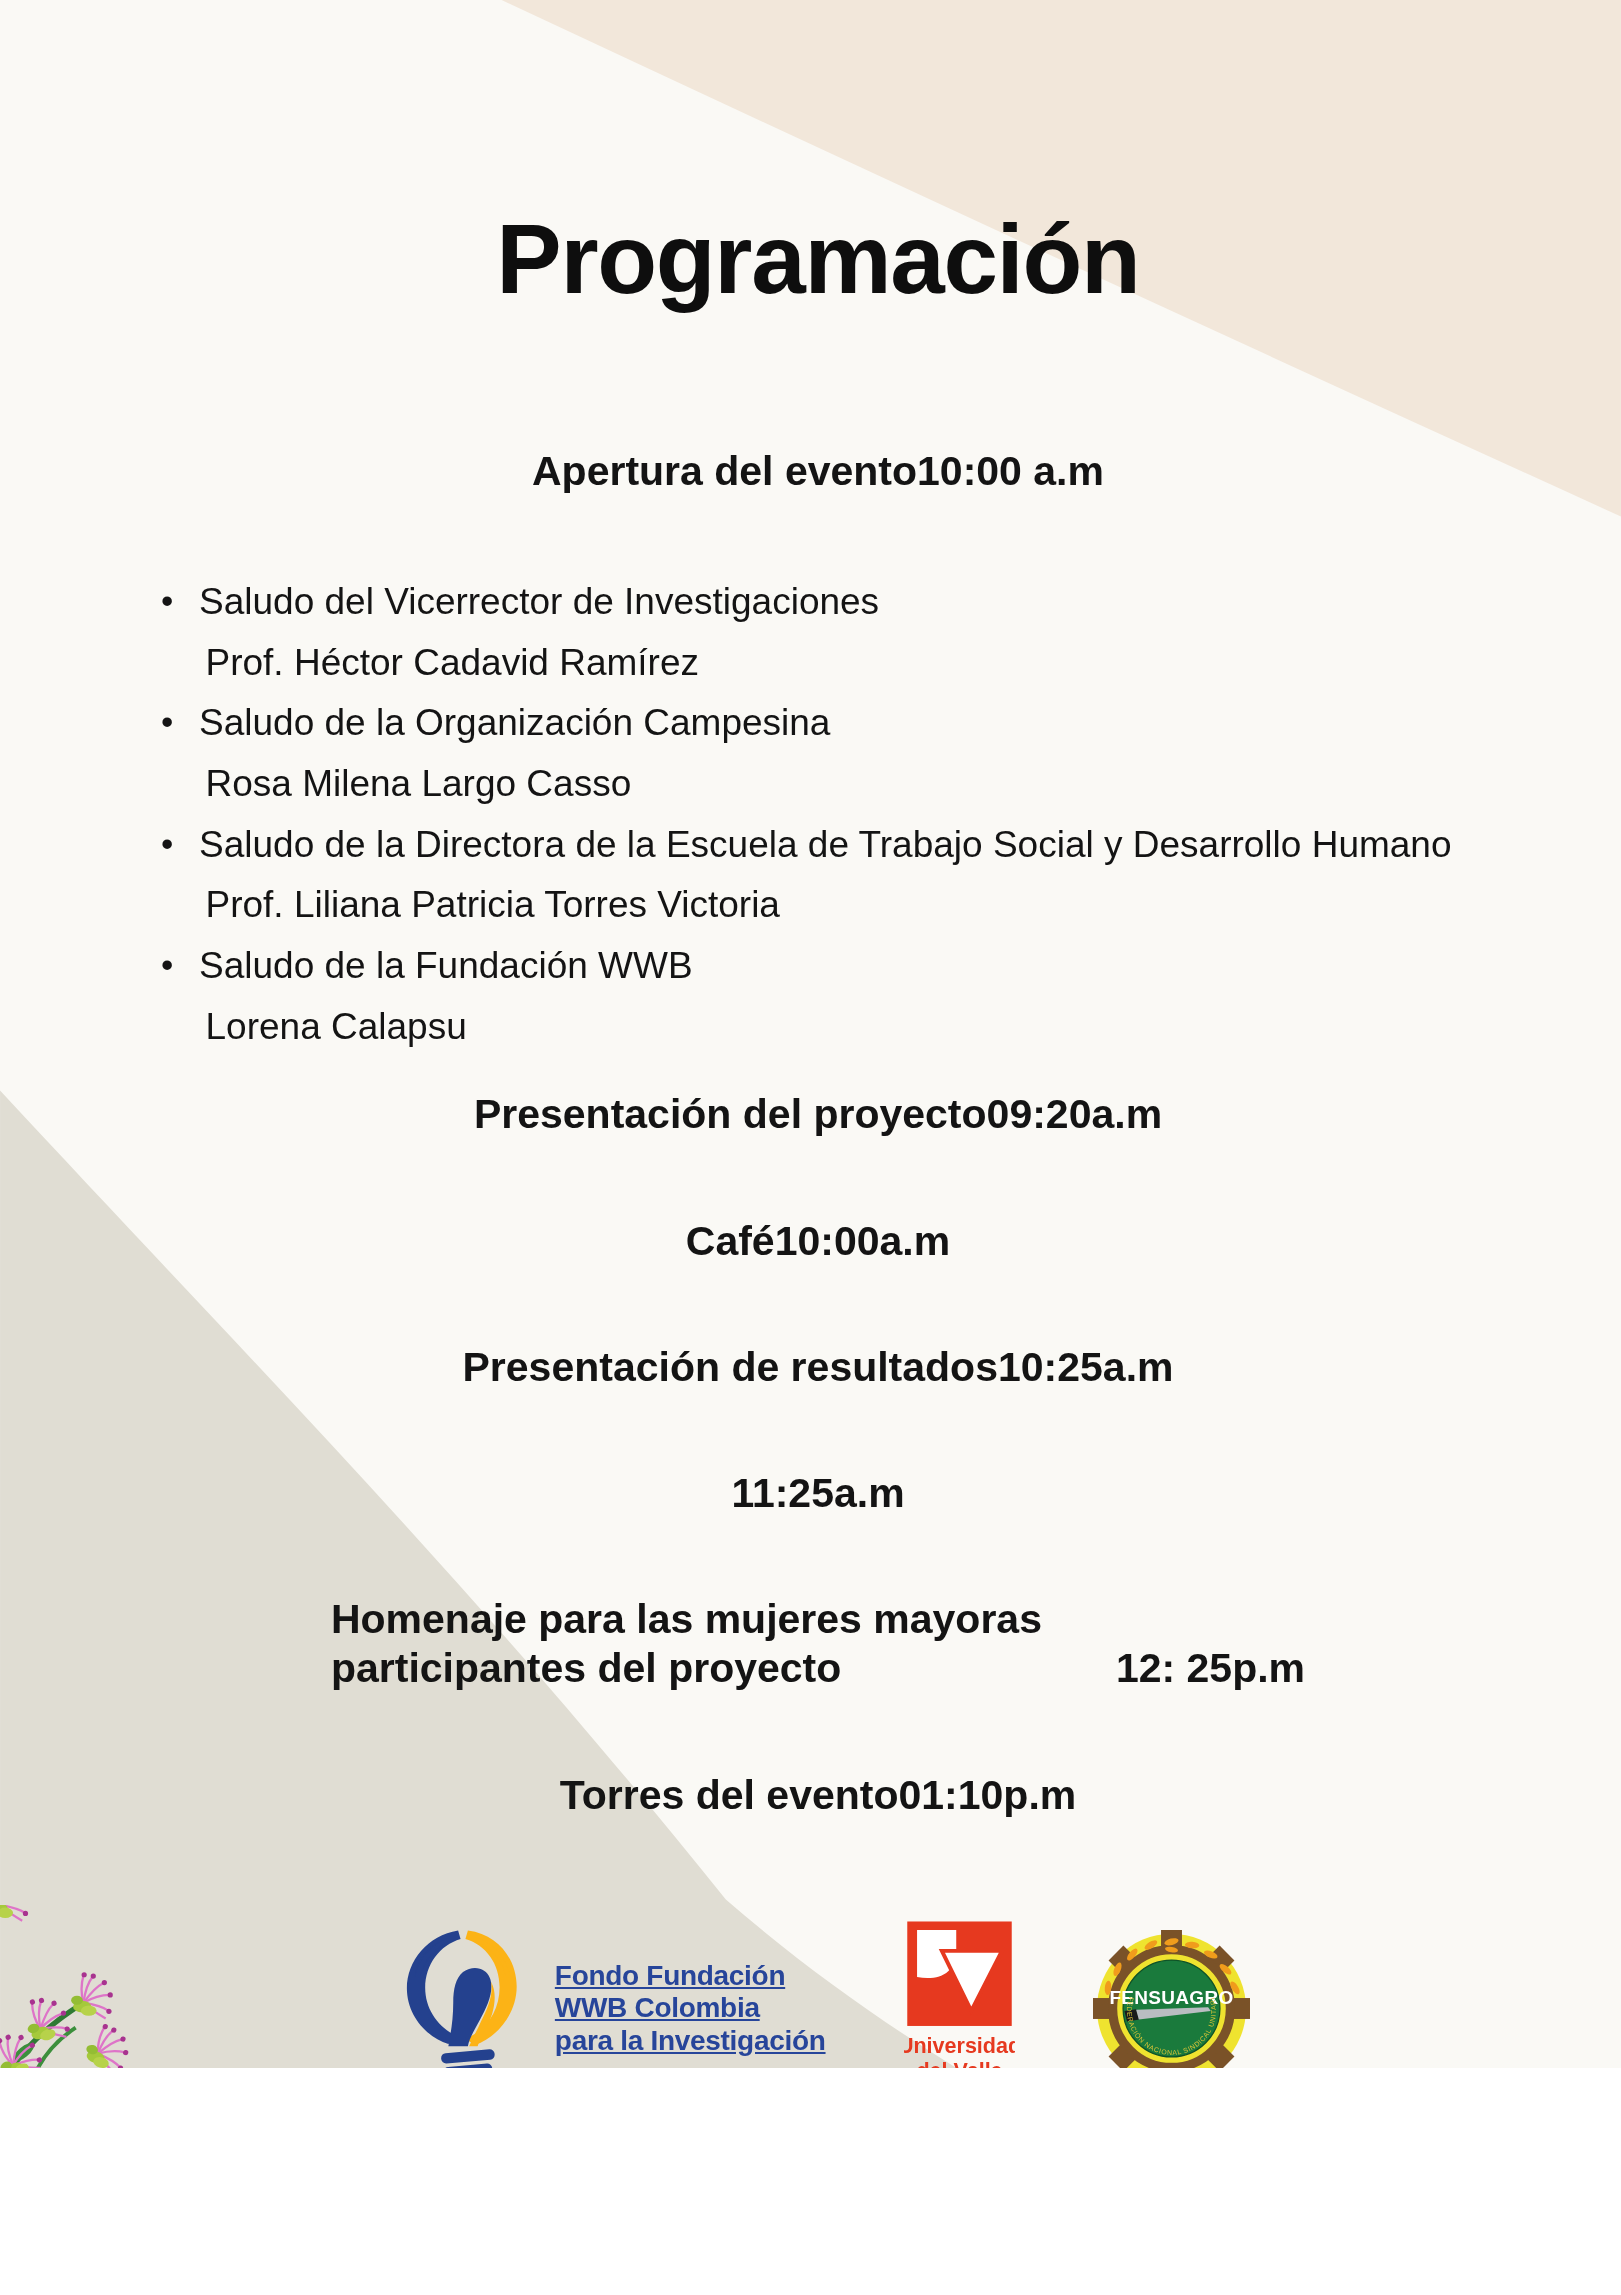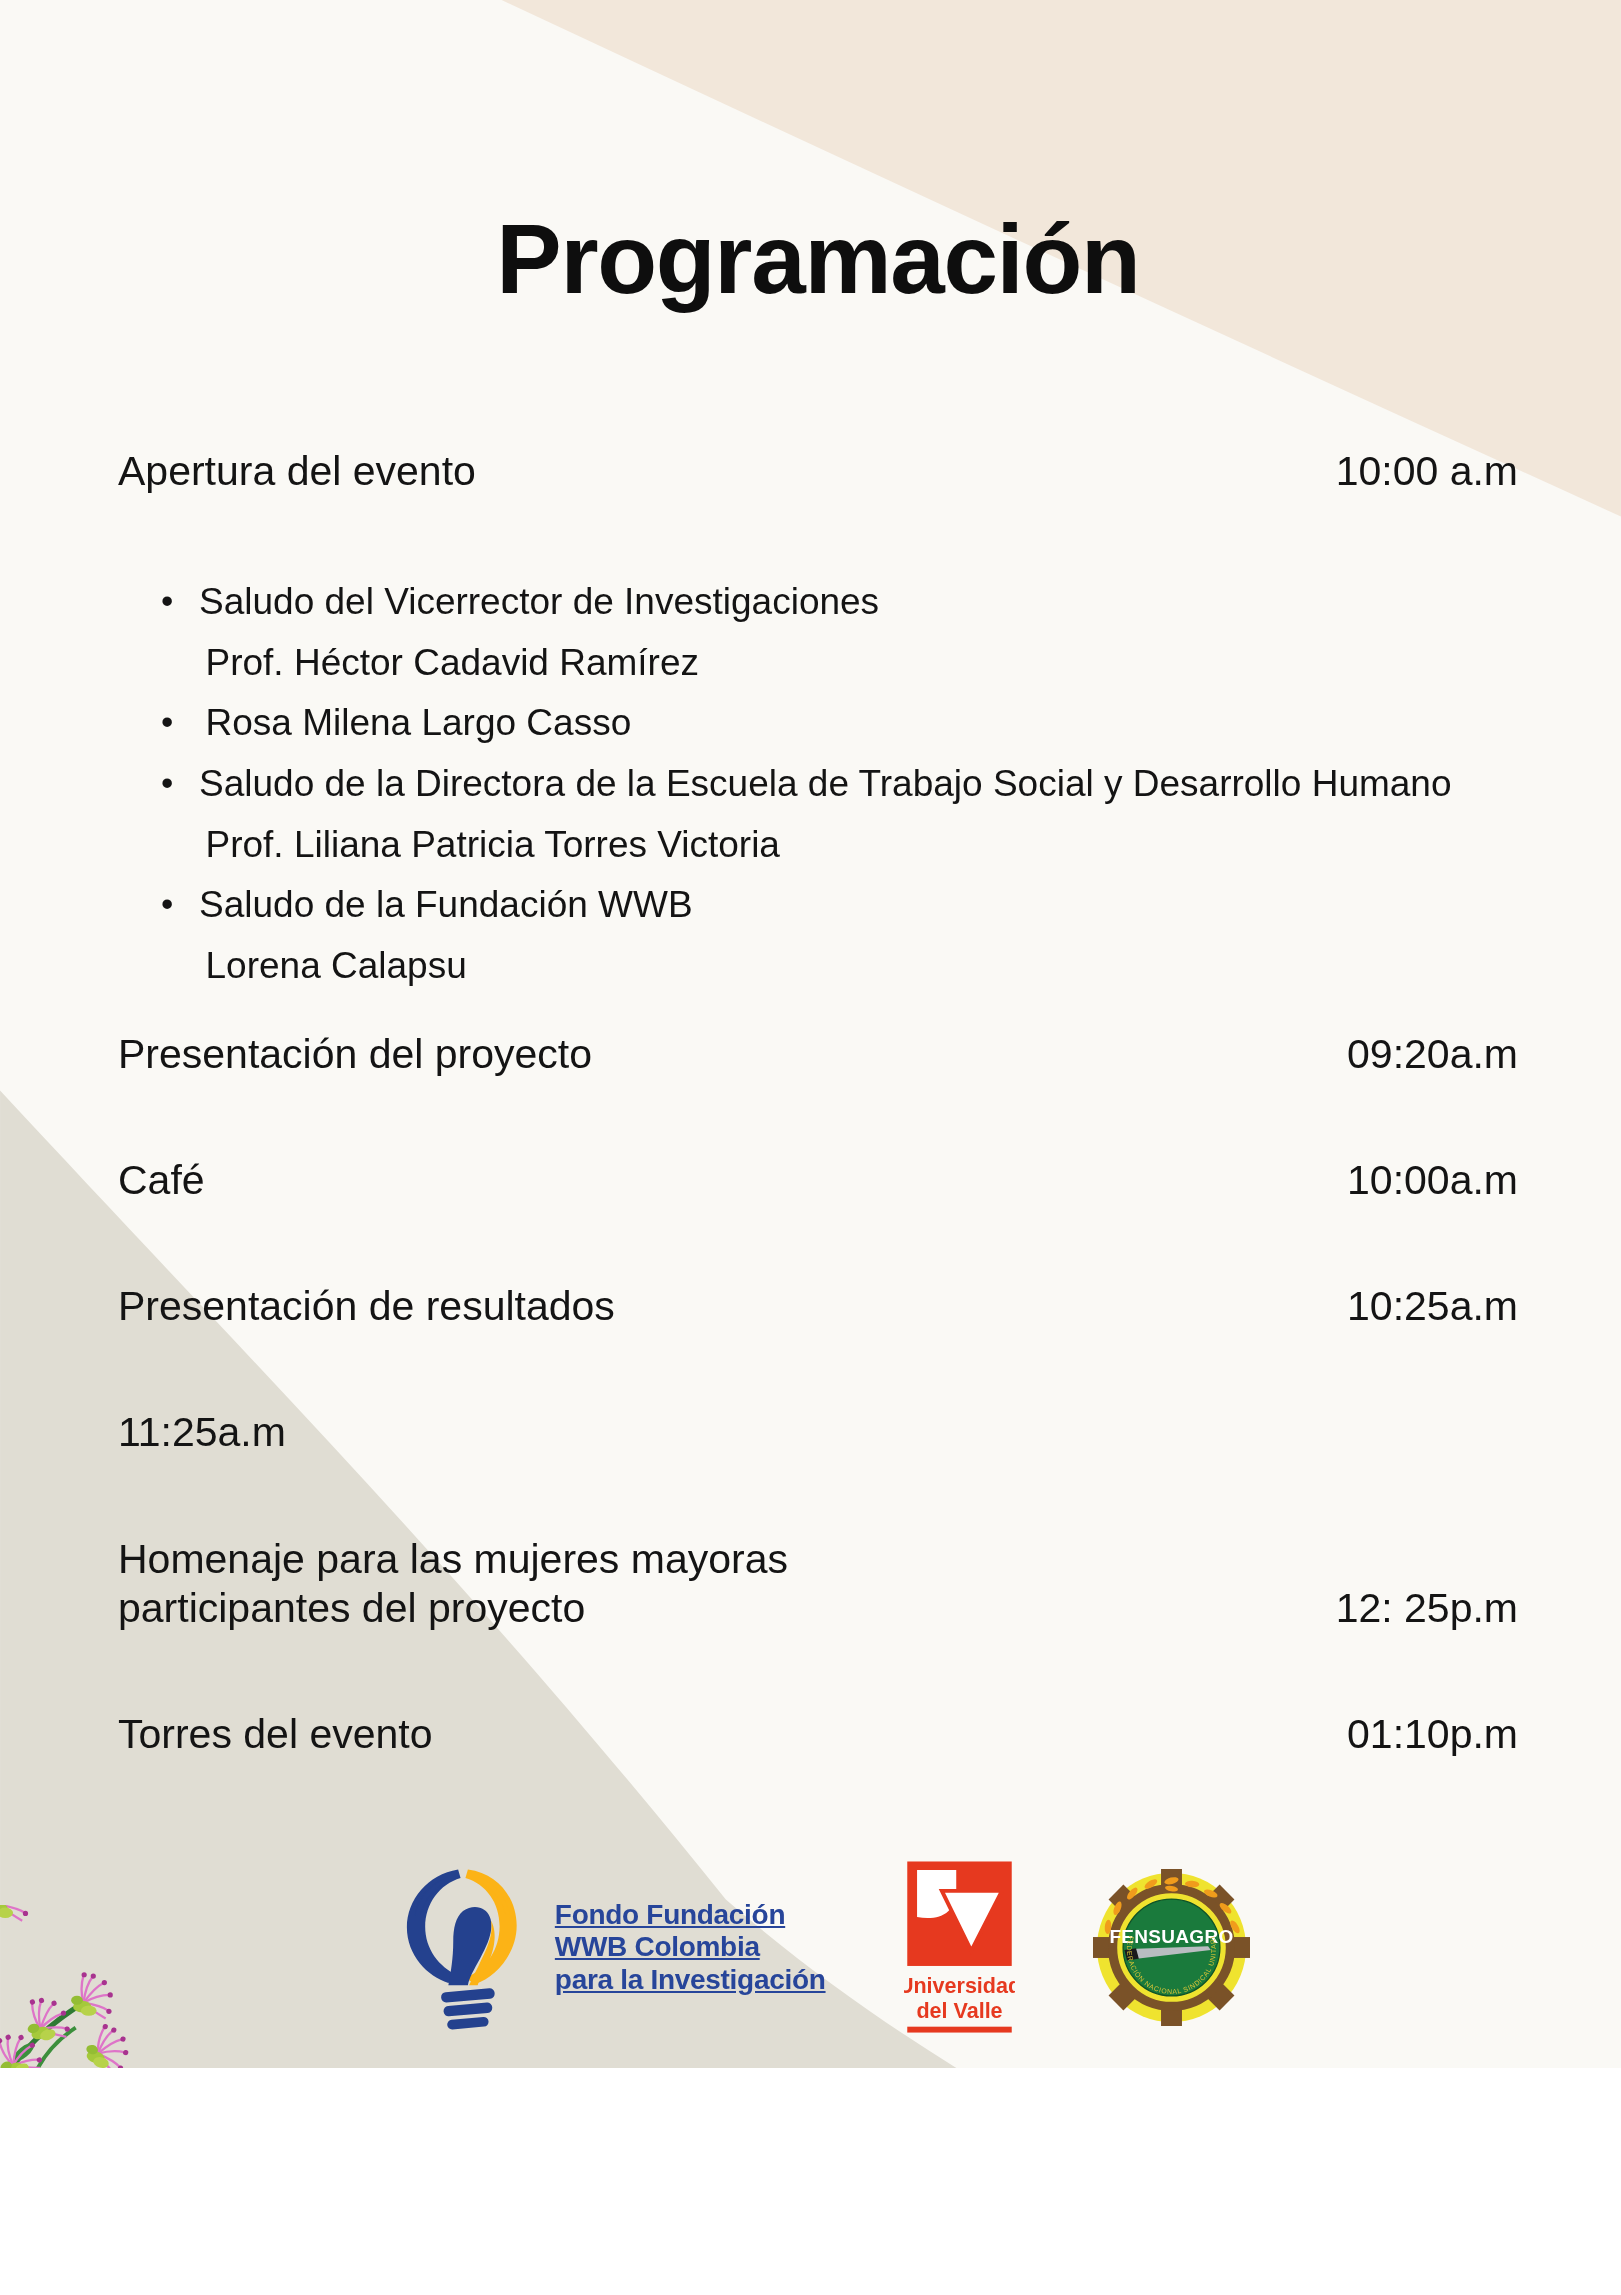--- a/index.html
+++ b/index.html
@@ -14,22 +14,22 @@
   .bg-shapes { position:absolute; inset:0; z-index:0; }
   .content { position:relative; z-index:1; padding:0 103px 0 118px; }
 
   .page-title {
     margin:208px 0 0 0;
     font-size:98px; font-weight:700; letter-spacing:-1.3px;
     text-align:center; line-height:1.05; color:#0e0e0e;
   }
 
   .row {
-    display:flex; justify-content:space-between; align-items:flex-end;
-    font-weight:400; font-size:41px; line-height:1.2;
+    display:flex; justify-content:center; align-items:flex-end;
+    font-weight:700; font-size:41px; line-height:1.2;
   }
   .row-opening { margin-top:136px; }
   .row-label { max-width:785px; }
   .row-time { white-space:pre; }
 
   .opening-list {
     list-style:none; margin:76px 0 0 0; padding:0 0 0 43px;
   }
   .bullet-item {
     position:relative; padding-left:38px;
@@ -77,20 +77,21 @@
       <span class="row-label">Apertura del evento</span>
       <span class="row-time">10:00 a.m</span>
     </div>
 
     <ul class="opening-list">
         <li class="bullet-item">
           <div>Saludo del Vicerrector de Investigaciones</div>
           <div class="item-speaker">Prof. Héctor Cadavid Ramírez</div>
         </li>
         <li class="bullet-item">
+          <div>Saludo de la Organización Campesina</div>
           <div class="item-speaker">Rosa Milena Largo Casso</div>
         </li>
         <li class="bullet-item">
           <div>Saludo de la Directora de la Escuela de Trabajo Social y Desarrollo Humano</div>
           <div class="item-speaker">Prof. Liliana Patricia Torres Victoria</div>
         </li>
         <li class="bullet-item">
           <div>Saludo de la Fundación WWB</div>
           <div class="item-speaker">Lorena Calapsu</div>
         </li>

